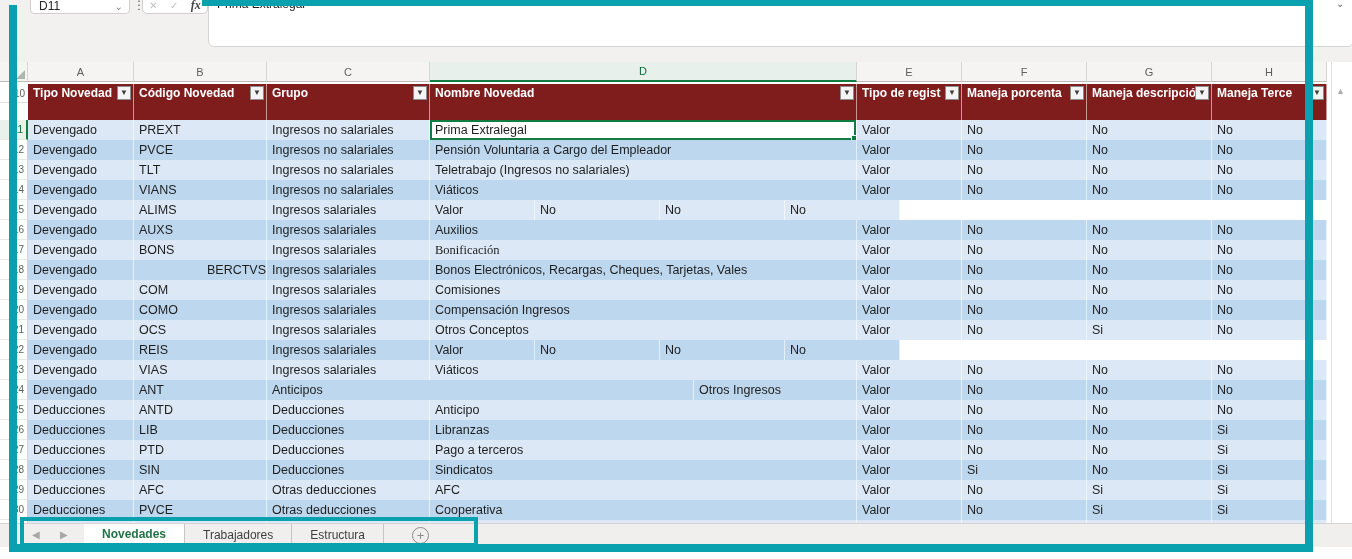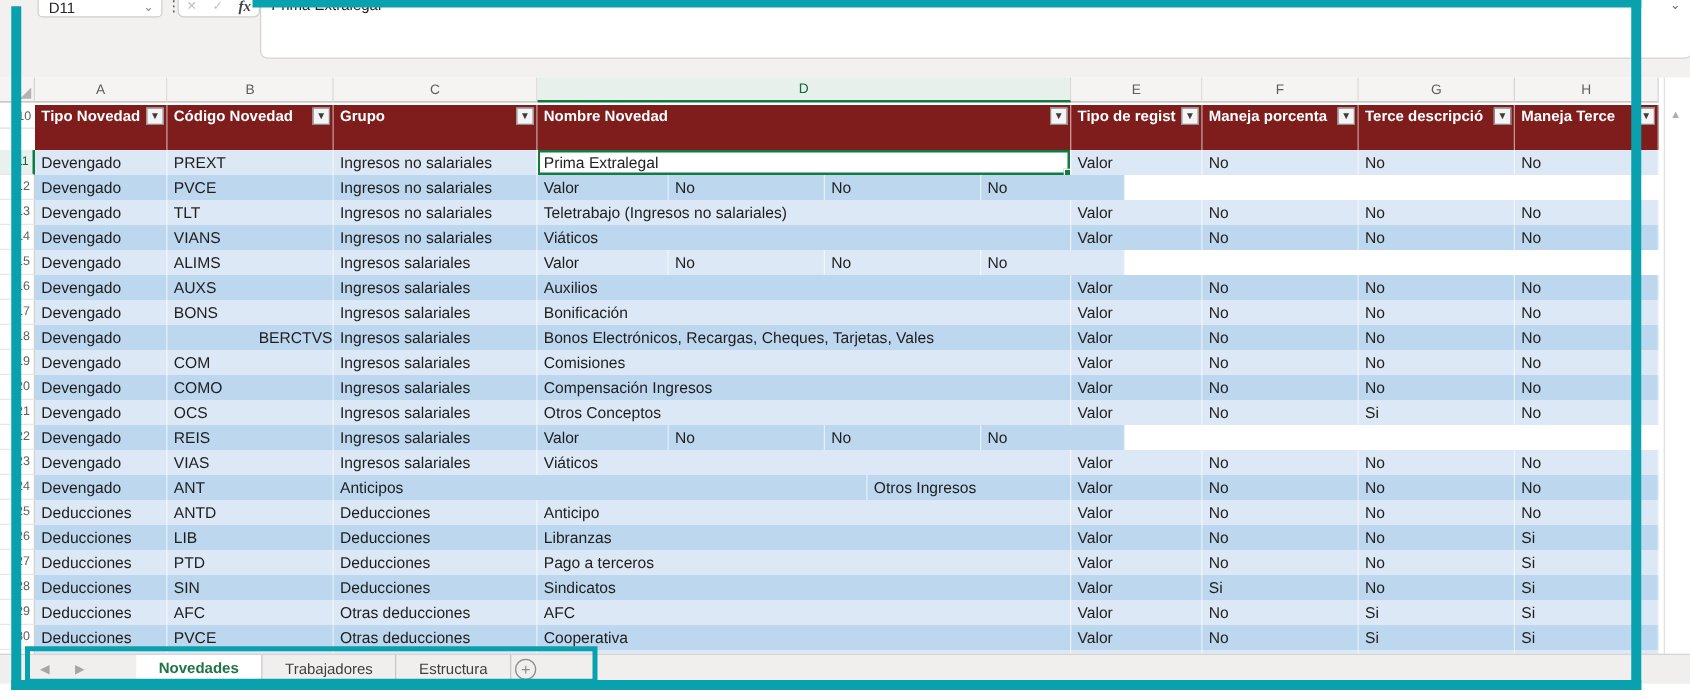--- a/index.html
+++ b/index.html
@@ -82,21 +82,21 @@
   
   .vline-right{position:absolute;left:1331px;top:62px;width:1px;height:461px;background:#E2E0DE;}
   .vscroll-up{position:absolute;left:1336px;top:86px;color:#B0AEAC;font-size:9px;}
   
   .tabbar{
     position:absolute;left:0;top:523px;width:1352px;height:23px;background:#F0EFED;
     border-top:1px solid #D6D4D2;
   }
   .tabnav{position:absolute;top:5px;color:#A8A6A4;font-size:10px;}
   .tabnav.prev{left:32px;} .tabnav.next{left:60px;}
-  .tabs{position:absolute;left:109px;top:0;display:flex;height:23px;}
+  .tabs{position:absolute;left:84px;top:0;display:flex;height:23px;}
   .tab{
     height:23px;box-sizing:border-box;padding:0 18px;font-size:12px;color:#3F3F3F;
     line-height:22px;border-right:1px solid #C8C6C4;background:transparent;text-align:center;
   }
   .tab.active{
     background:#fff;color:#217346;font-weight:bold;border-bottom:3px solid #217346;
     border-right:1px solid #C8C6C4;line-height:20px;
   }
   .addsheet{
     position:absolute;left:412px;top:3px;width:17px;height:17px;border:1px solid #8E8C8A;
@@ -148,40 +148,41 @@
     </div>
   <div class="gap2"></div>
   <div class="row thead" id="thead-row">
       <div class="gutter">10</div>
       <div class="cell" style="width: 106px;"><span>Tipo Novedad</span><span class="filterbtn">▼</span></div>
       <div class="cell" style="width: 133px;"><span>Código Novedad</span><span class="filterbtn">▼</span></div>
       <div class="cell" style="width: 163px;"><span>Grupo</span><span class="filterbtn">▼</span></div>
       <div class="cell" style="width: 427px;"><span>Nombre Novedad</span><span class="filterbtn">▼</span></div>
       <div class="cell" style="width: 105px;"><span>Tipo de regist</span><span class="filterbtn">▼</span></div>
       <div class="cell" style="width: 125px;"><span>Maneja porcenta</span><span class="filterbtn">▼</span></div>
-      <div class="cell" style="width: 125px;"><span>Terce descripció</span><span class="filterbtn">▼</span></div>
+      <div class="cell" style="width: 125px;"><span>Maneja descripció</span><span class="filterbtn">▼</span></div>
       <div class="cell" style="width: 115px;"><span>Maneja Terce</span><span class="filterbtn">▼</span></div>
     </div>
   <div id="data-rows">
       <div class="row drow band-light">
         <div class="gutter activegut">11</div>
         <div class="cell" style="width: 106px;">Devengado</div>
         <div class="cell" style="width: 133px;">PREXT</div>
         <div class="cell" style="width: 163px;">Ingresos no salariales</div>
         <div class="cell activecell" style="width: 427px;">Prima Extralegal</div>
         <div class="cell" style="width: 105px;">Valor</div>
         <div class="cell" style="width: 125px;">No</div>
         <div class="cell" style="width: 125px;">No</div>
         <div class="cell" style="width: 115px;">No</div>
       </div>
       <div class="row drow band-dark">
         <div class="gutter">12</div>
         <div class="cell" style="width: 106px;">Devengado</div>
         <div class="cell" style="width: 133px;">PVCE</div>
         <div class="cell" style="width: 163px;">Ingresos no salariales</div>
+        <div class="cell" style="width: 427px;">Pensión Voluntaria a Cargo del Empleador</div>
         <div class="cell" style="width: 105px;">Valor</div>
         <div class="cell" style="width: 125px;">No</div>
         <div class="cell" style="width: 125px;">No</div>
         <div class="cell" style="width: 115px;">No</div>
       </div>
       <div class="row drow band-light">
         <div class="gutter">13</div>
         <div class="cell" style="width: 106px;">Devengado</div>
         <div class="cell" style="width: 133px;">TLT</div>
         <div class="cell" style="width: 163px;">Ingresos no salariales</div>
@@ -221,21 +222,21 @@
         <div class="cell" style="width: 105px;">Valor</div>
         <div class="cell" style="width: 125px;">No</div>
         <div class="cell" style="width: 125px;">No</div>
         <div class="cell" style="width: 115px;">No</div>
       </div>
       <div class="row drow band-light">
         <div class="gutter">17</div>
         <div class="cell" style="width: 106px;">Devengado</div>
         <div class="cell" style="width: 133px;">BONS</div>
         <div class="cell" style="width: 163px;">Ingresos salariales</div>
-        <div class="cell" style="width: 427px;">Bonificación</div>
+        <div class="cell" style="width: 427px; font-family: Liberation Serif, serif;">Bonificación</div>
         <div class="cell" style="width: 105px;">Valor</div>
         <div class="cell" style="width: 125px;">No</div>
         <div class="cell" style="width: 125px;">No</div>
         <div class="cell" style="width: 115px;">No</div>
       </div>
       <div class="row drow band-dark">
         <div class="gutter">18</div>
         <div class="cell" style="width: 106px;">Devengado</div>
         <div class="cell" style="width: 133px; text-align: right;">BERCTVS</div>
         <div class="cell" style="width: 163px;">Ingresos salariales</div>

